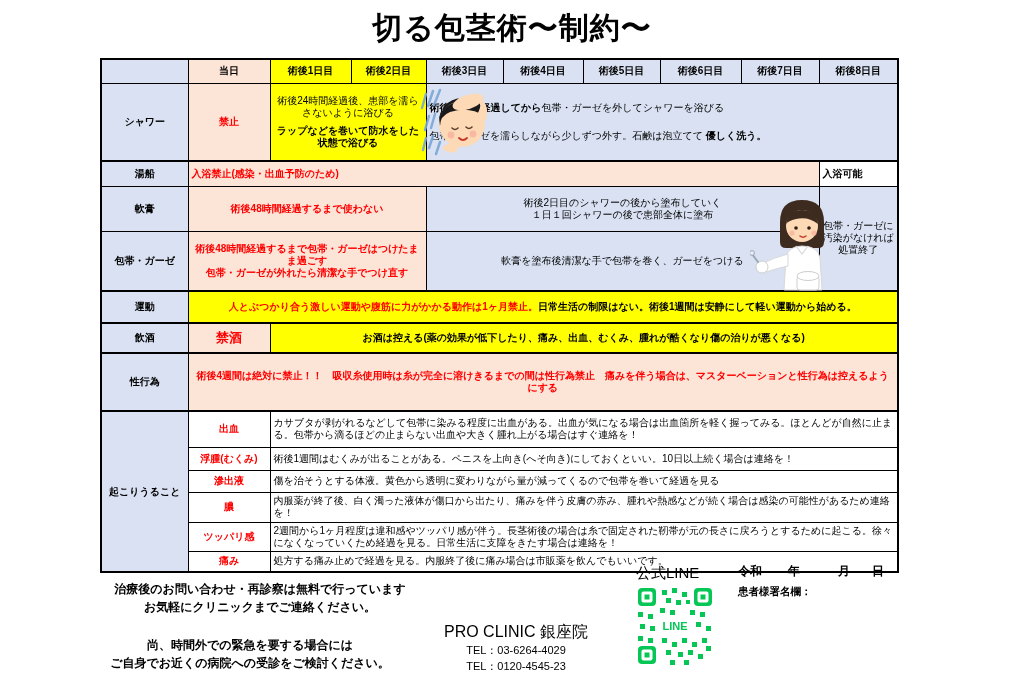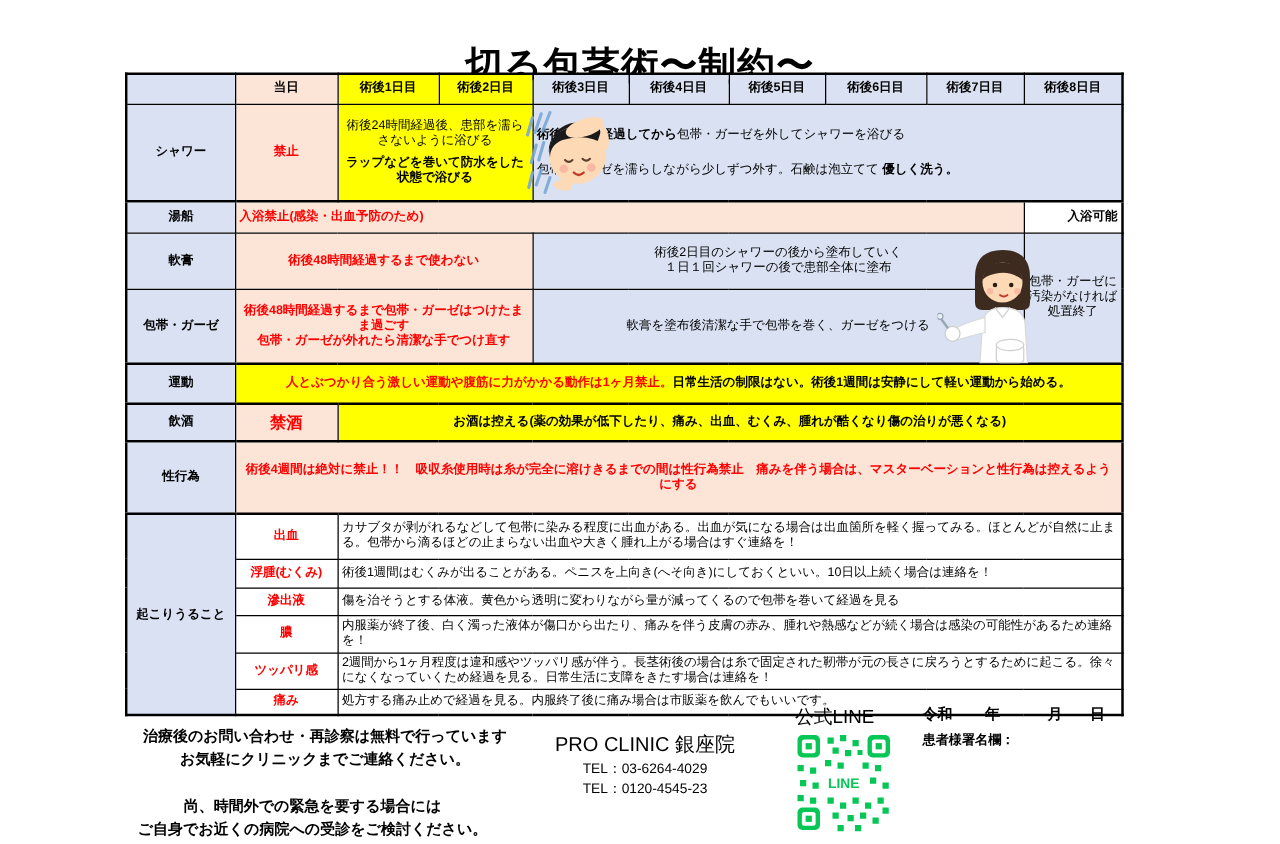--- a/index.html
+++ b/index.html
@@ -1,50 +1,50 @@
 <!DOCTYPE html>
 <html><head>
 <meta charset="utf-8">
 <style>
   html,body{margin:0;padding:0;background:#fff;}
   .page{position:relative;width:1024px;height:675px;background:#fff;overflow:hidden;
         font-family:"Liberation Sans","DejaVu Sans",sans-serif;color:#000;}
-  .title{position:absolute;top:32px;left:0;width:1024px;text-align:center;
+  .title{position:absolute;top:8px;left:0;width:1024px;text-align:center;
          font-size:30px;font-weight:bold;letter-spacing:1px;margin:0;}
   table.main{position:absolute;left:100px;top:58px;border-collapse:collapse;
              table-layout:fixed;border:2px solid #000;}
   table.main th,table.main td{border:1px solid #000;padding:1px 3px;vertical-align:middle;
              font-size:10px;line-height:1.2;overflow:hidden;}
   tr.thick-top th,tr.thick-top td{border-top-width:2px;}
   th{font-weight:bold;text-align:center;}
   .c-peach{background:#fce4d6;}
   .c-yellow{background:#ffff00;}
   .c-blue{background:#d9e1f2;}
   .lbl{background:#d9e1f2;font-weight:bold;text-align:center;font-size:10.5px;}
   .red{color:#ff0000;}
   .big-red{color:#ff0000;font-weight:bold;font-size:15px;text-align:center;}
   .restr{color:#ff0000;font-weight:bold;font-size:10.5px;text-align:center;line-height:1.25;}
   .b{font-weight:bold;}
   .small{font-size:9.5px;line-height:1.25;text-align:center;}
   .mt6{margin-top:6px;font-weight:bold;}
   .shower-late{font-size:11px;padding-left:44px;line-height:1.2;}
   .shower-late .ln1{margin-bottom:16px;}
   .bath-restr{color:#ff0000;font-weight:bold;font-size:12.5px;text-align:left;}
-  .allowed{font-weight:bold;font-size:11px;text-align:right;background:#fff;}
+  .allowed{font-weight:bold;font-size:11px;text-align:left;background:#fff;}
   .usage{font-size:10.5px;text-align:center;line-height:1.5;}
   .exercise-note{font-size:10.5px;font-weight:bold;text-align:center;}
   .alcohol-note{font-size:10.5px;font-weight:bold;text-align:center;}
   .sexual-note{color:#ff0000;font-weight:bold;font-size:12px;text-align:center;line-height:1.5;padding:0 6px;}
   .sublbl{color:#ff0000;font-weight:bold;text-align:center;font-size:10px;background:#fff;}
   .occ-desc{font-size:9.5px;text-align:left;background:#fff;line-height:1.25;padding:1px 5px;}
   .final-note{font-size:10.5px;text-align:center;line-height:1.35;padding-left:10px;}
   .illus{position:absolute;pointer-events:none;}
   .footer-note{position:absolute;text-align:center;font-weight:bold;font-size:12px;line-height:1.5;}
   .clinic{position:absolute;left:418px;top:586px;width:196px;text-align:center;}
-  .clinic .name{font-size:16px;line-height:1.4;}
+  .clinic .name{font-size:16px;line-height:1.4;margin-top:35px;}
   .clinic .tel{font-size:11px;line-height:1.45;}
   .line-label{position:absolute;left:636px;top:564px;font-size:15px;}
   .qr{position:absolute;left:636px;top:586px;}
   .date-line{position:absolute;left:738px;top:563px;font-weight:bold;font-size:12px;display:flex;}
   .date-line span{display:inline-block;}
   .g1{margin-right:26px;} .g2{margin-right:38px;} .g3{margin-right:22px;}
   .signature{position:absolute;left:738px;top:585px;font-weight:bold;font-size:10.5px;}
 </style>
 </head>
 <body>

